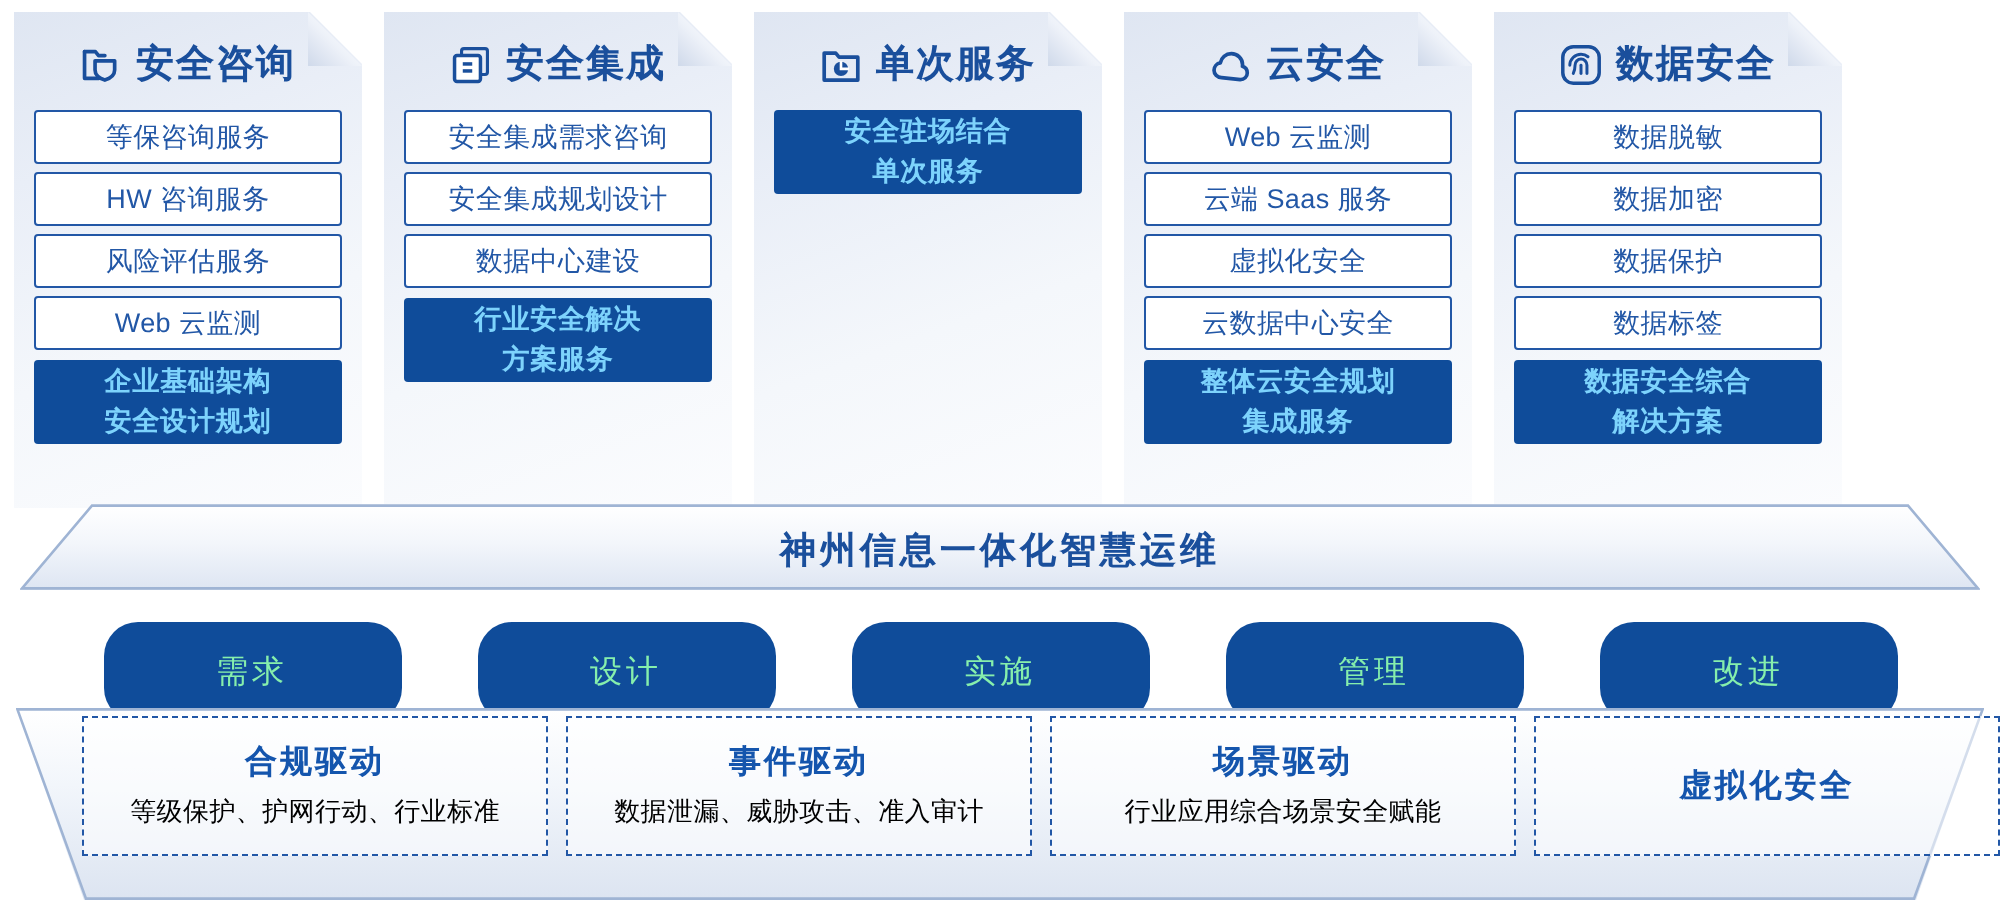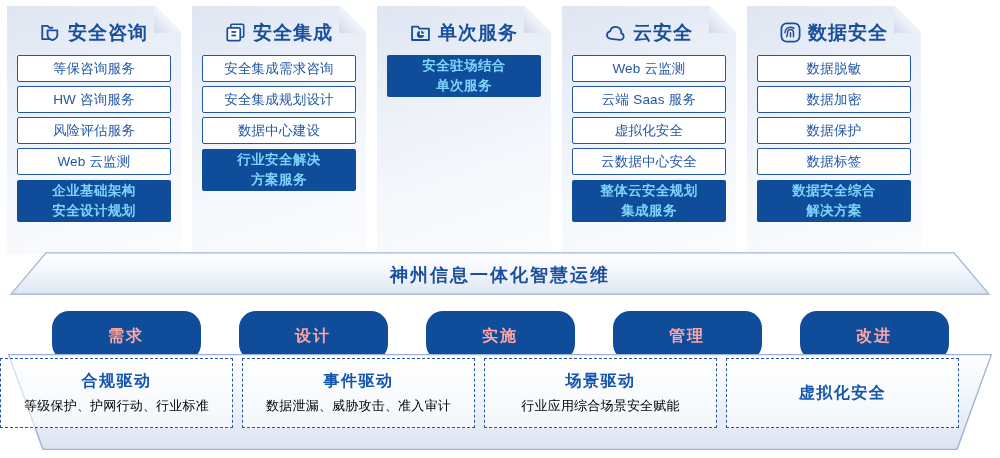--- a/index.html
+++ b/index.html
@@ -148,23 +148,23 @@
     height: 34px;
     display: flex;
     justify-content: center;
     gap: 38px;
   }
   .pill {
     width: 149px;
     height: 50px;
     border-radius: 17px;
     background: #0f4c9a;
-    color: #fca5a5;
+    color: #86efac;
     font-size: 16px;
-    font-weight: bold;
+    font-weight: normal;
     letter-spacing: 2px;
     display: flex;
     align-items: center;
     justify-content: center;
   }
 
   
   #base {
     position: absolute;
     left: 8px;
@@ -175,21 +175,21 @@
     -webkit-clip-path: polygon(0 0, 100% 0, calc(100% - 34px) 100%, 34px 100%);
     clip-path: polygon(0 0, 100% 0, calc(100% - 34px) 100%, 34px 100%);
   }
   #drivers {
     position: absolute;
     left: 0;
     top: 358px;
     width: 1000px;
     height: 78px;
     display: flex;
-    justify-content: flex-start;
+    justify-content: flex-end;
     gap: 9px;
   }
   .driver {
     width: 233px;
     height: 70px;
     border: 1.6px dashed #2257a6;
     background: rgba(255,255,255,0.55);
     box-sizing: border-box;
     display: flex;
     flex-direction: column;

